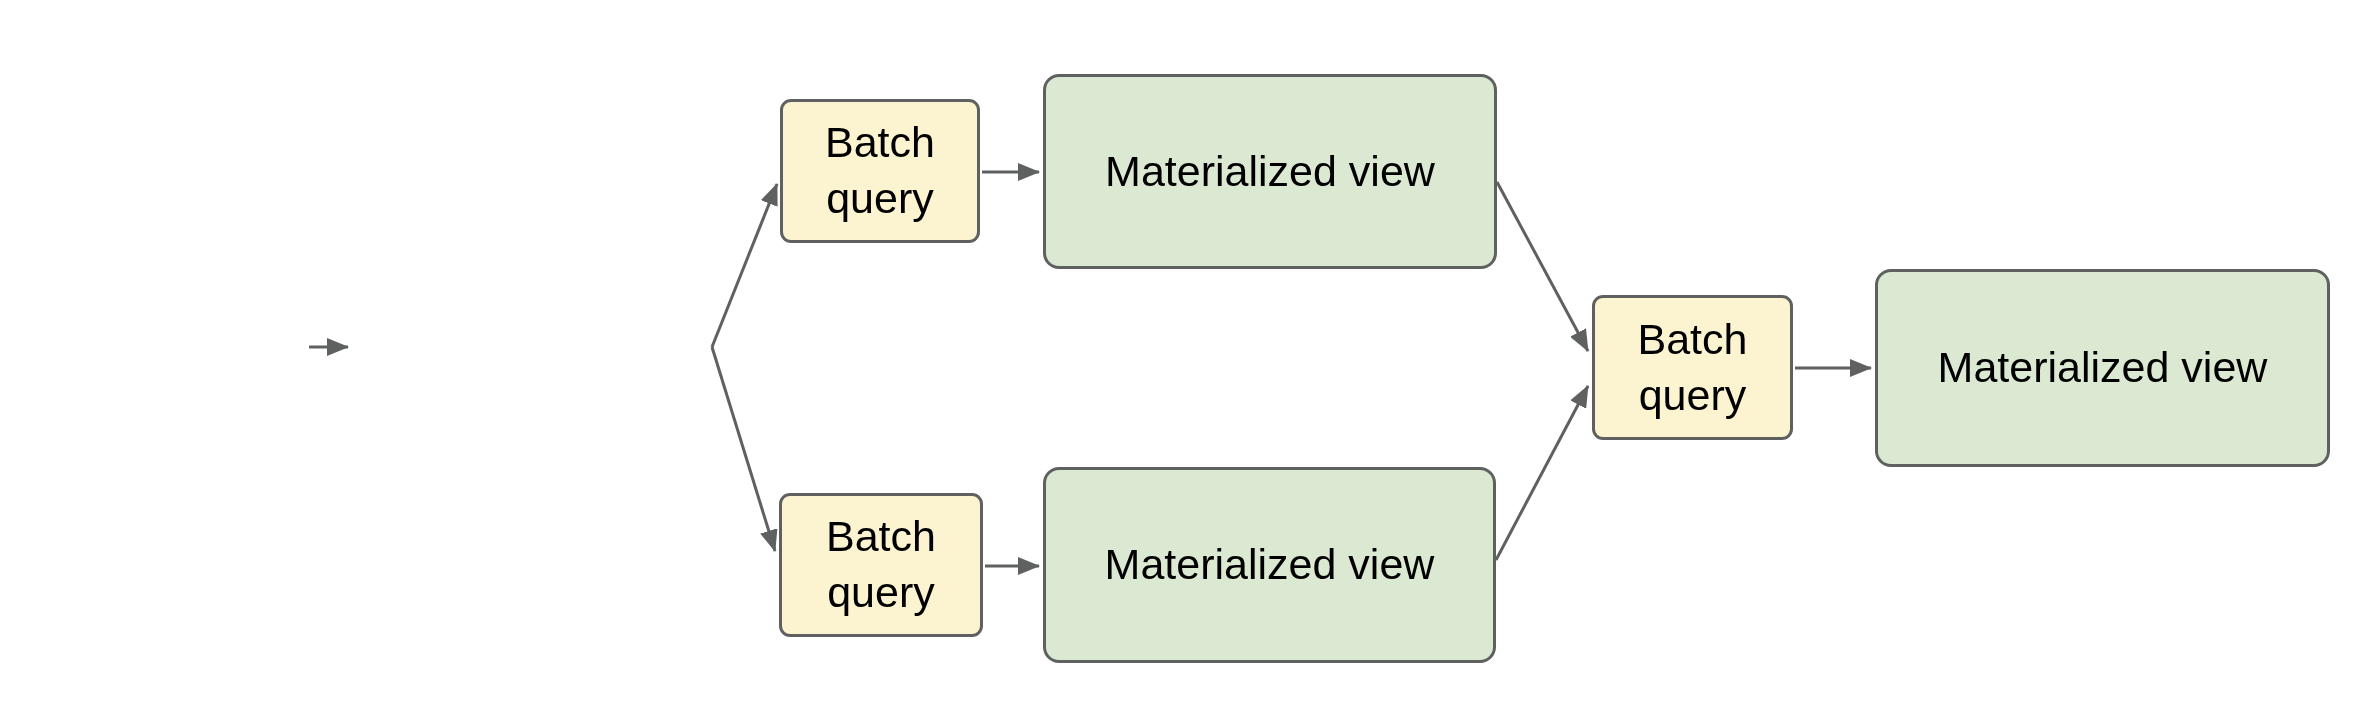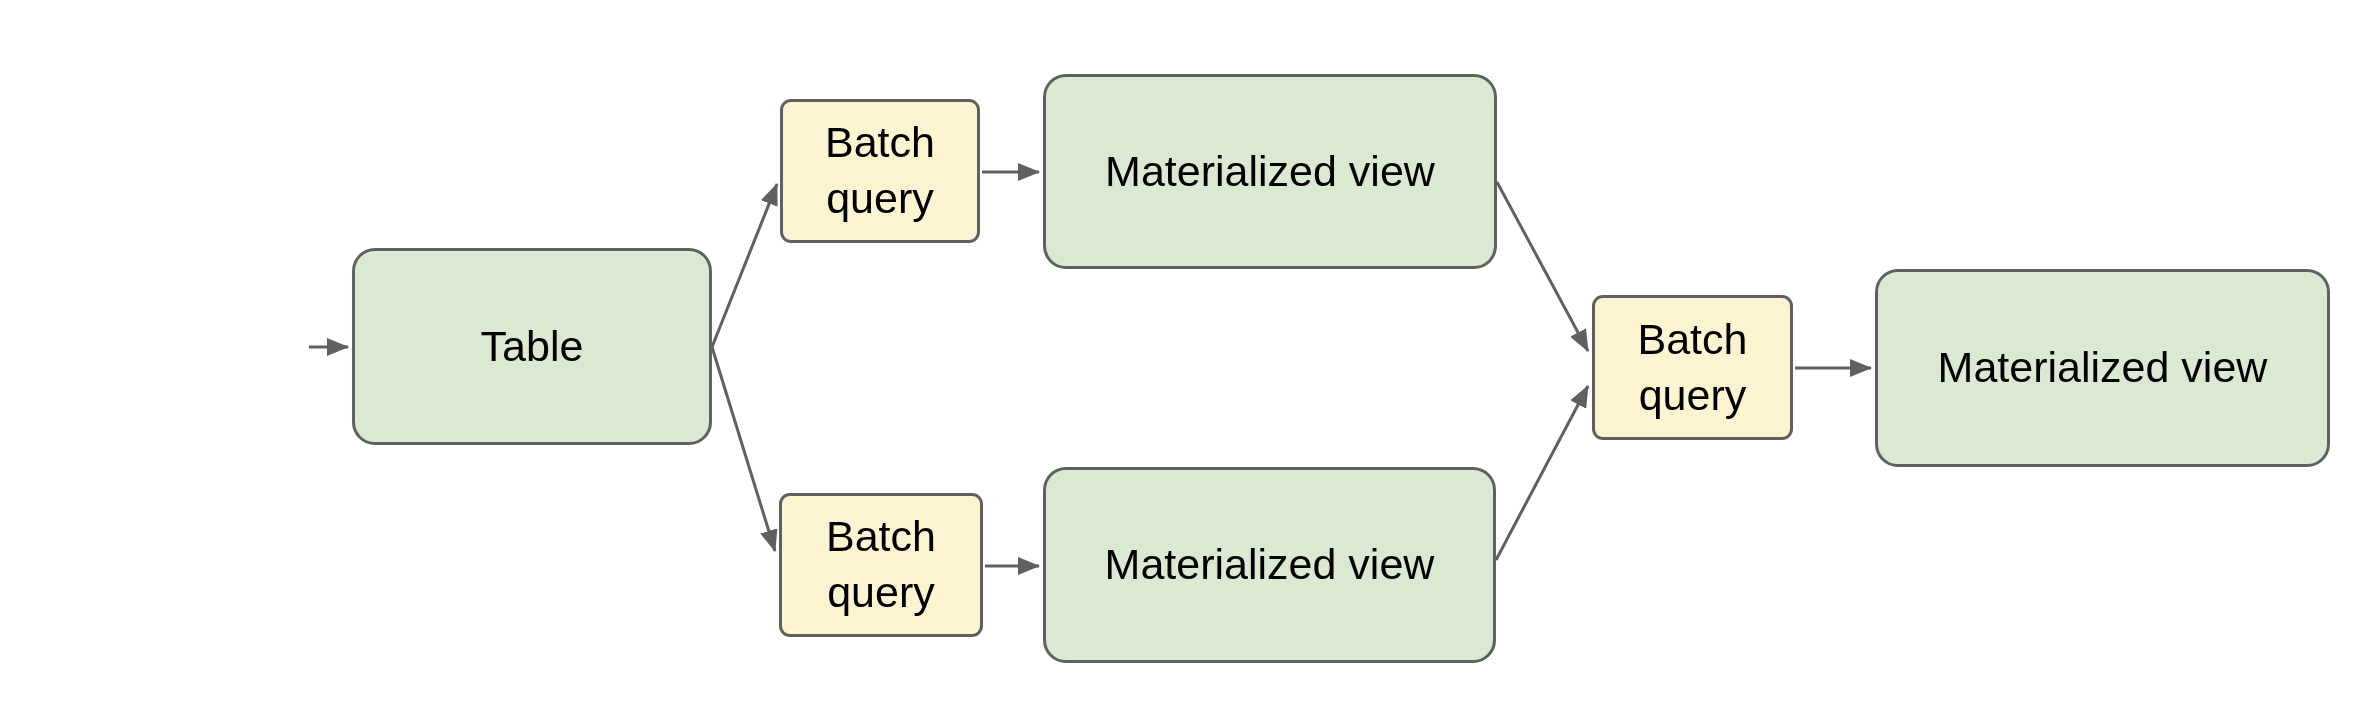--- a/index.html
+++ b/index.html
@@ -46,21 +46,21 @@
     color: var(--text);
     border: 3px solid var(--node-border);
     padding: 0 12px;
   }
   .node.query {
     background: var(--query-fill);
     border-radius: 11px;
   }
   .node.view {
     background: var(--view-fill);
-    border-radius: 23px;
+    border-radius: 16px;
   }
 </style>
 </head>
 <body>
 
 <div class="canvas">
 
   <svg class="edges" viewBox="0 0 2370 720" xmlns="http://www.w3.org/2000/svg">
     <defs>
       <marker id="arrow" viewBox="0 0 22 18" refX="21" refY="9" markerWidth="22" markerHeight="18" markerUnits="userSpaceOnUse" orient="auto">
@@ -71,21 +71,20 @@
     <line class="edge" x1="712" y1="347" x2="777" y2="184" marker-end="url(#arrow)"></line>
     <line class="edge" x1="712" y1="347" x2="775" y2="551" marker-end="url(#arrow)"></line>
     <line class="edge" x1="982" y1="172" x2="1039" y2="172" marker-end="url(#arrow)"></line>
     <line class="edge" x1="985" y1="566" x2="1039" y2="566" marker-end="url(#arrow)"></line>
     <line class="edge" x1="1497" y1="182" x2="1588" y2="351" marker-end="url(#arrow)"></line>
     <line class="edge" x1="1496" y1="560" x2="1588" y2="386" marker-end="url(#arrow)"></line>
     <line class="edge" x1="1795" y1="368" x2="1871" y2="368" marker-end="url(#arrow)"></line>
   </svg>
 
 
-  <div class="node view" style="left:352px;  top:248px; width:360px; height:197px;">Table</div>
 
   <div class="node query" style="left:780px;  top:99px;  width:200px; height:144px;">Batch query</div>
 
   <div class="node view" style="left:1043px; top:74px;  width:454px; height:195px;">Materialized view</div>
 
   <div class="node query" style="left:779px;  top:493px; width:204px; height:144px;">Batch query</div>
 
   <div class="node view" style="left:1043px; top:467px; width:453px; height:196px;">Materialized view</div>
 
   <div class="node query" style="left:1592px; top:295px; width:201px; height:145px;">Batch query</div>

